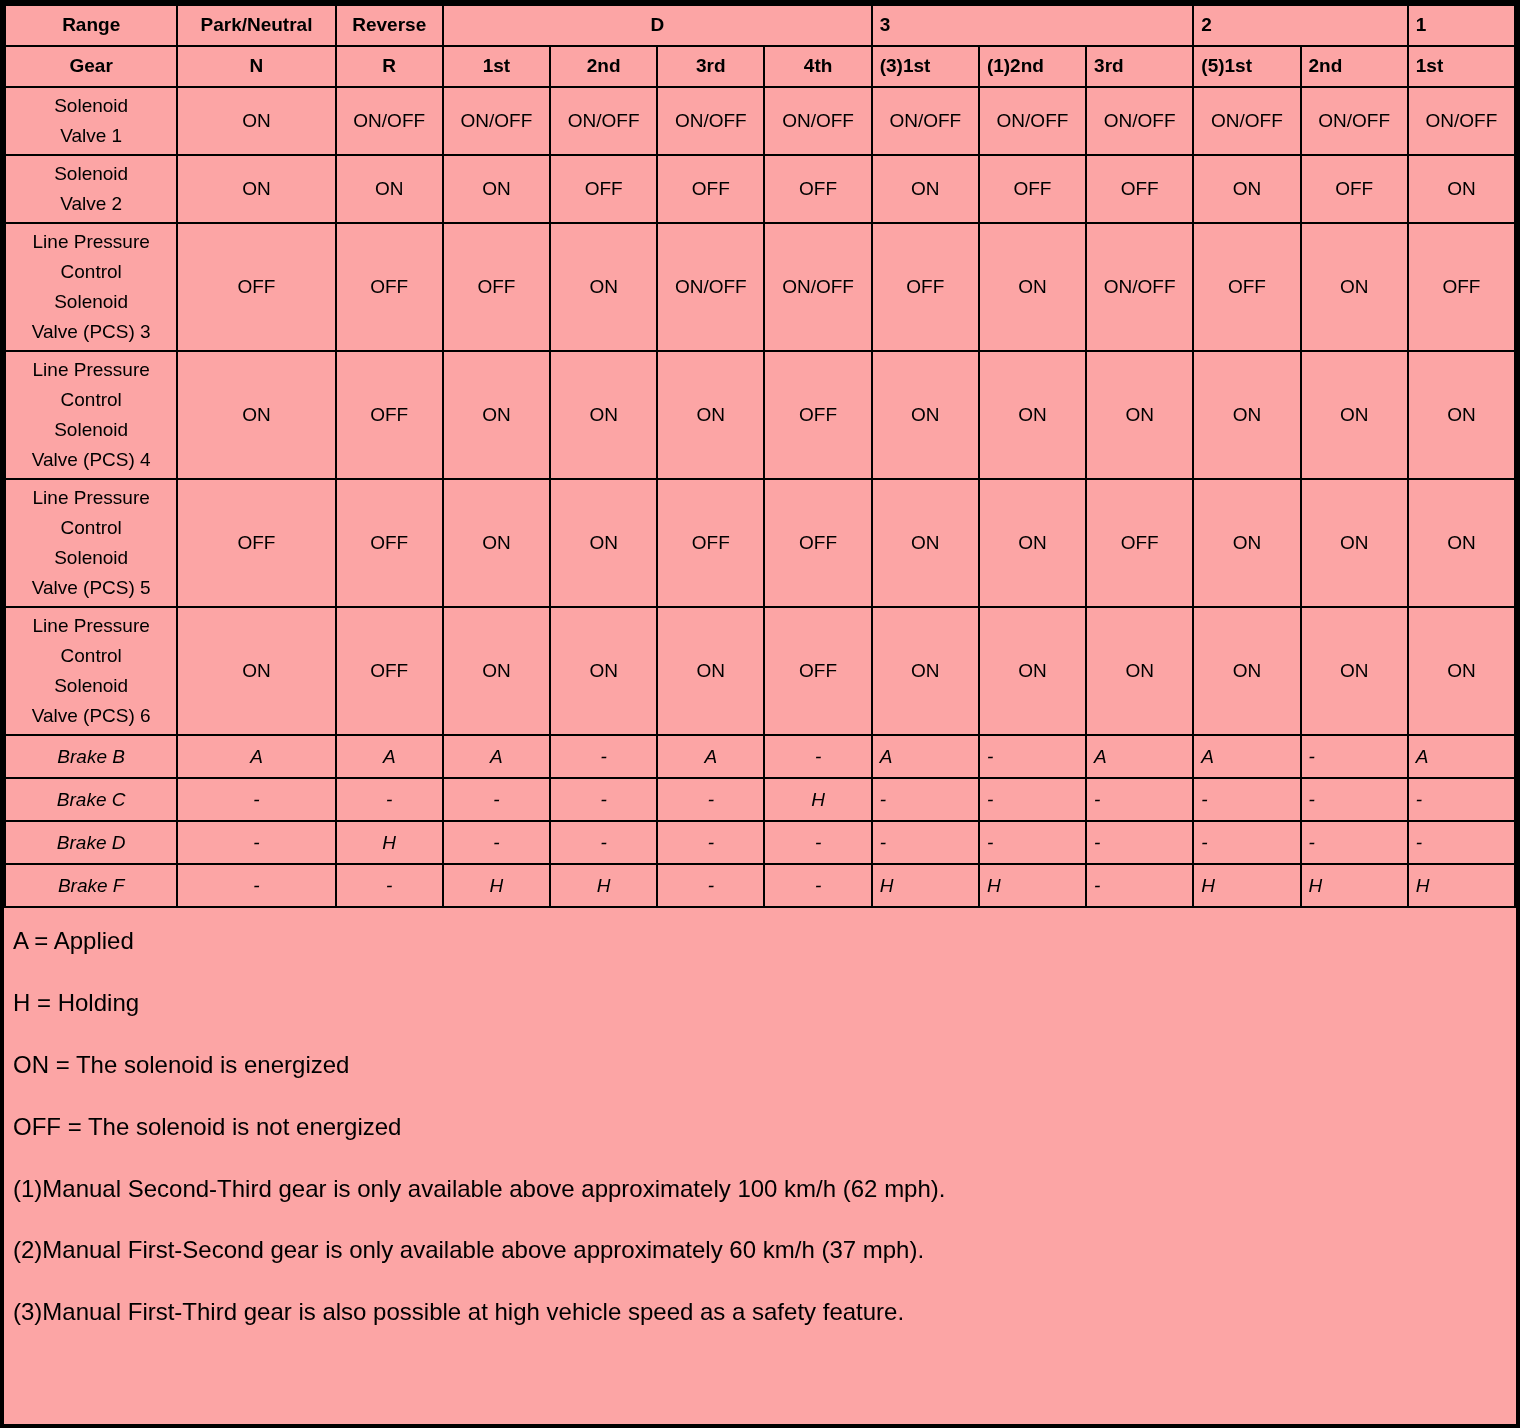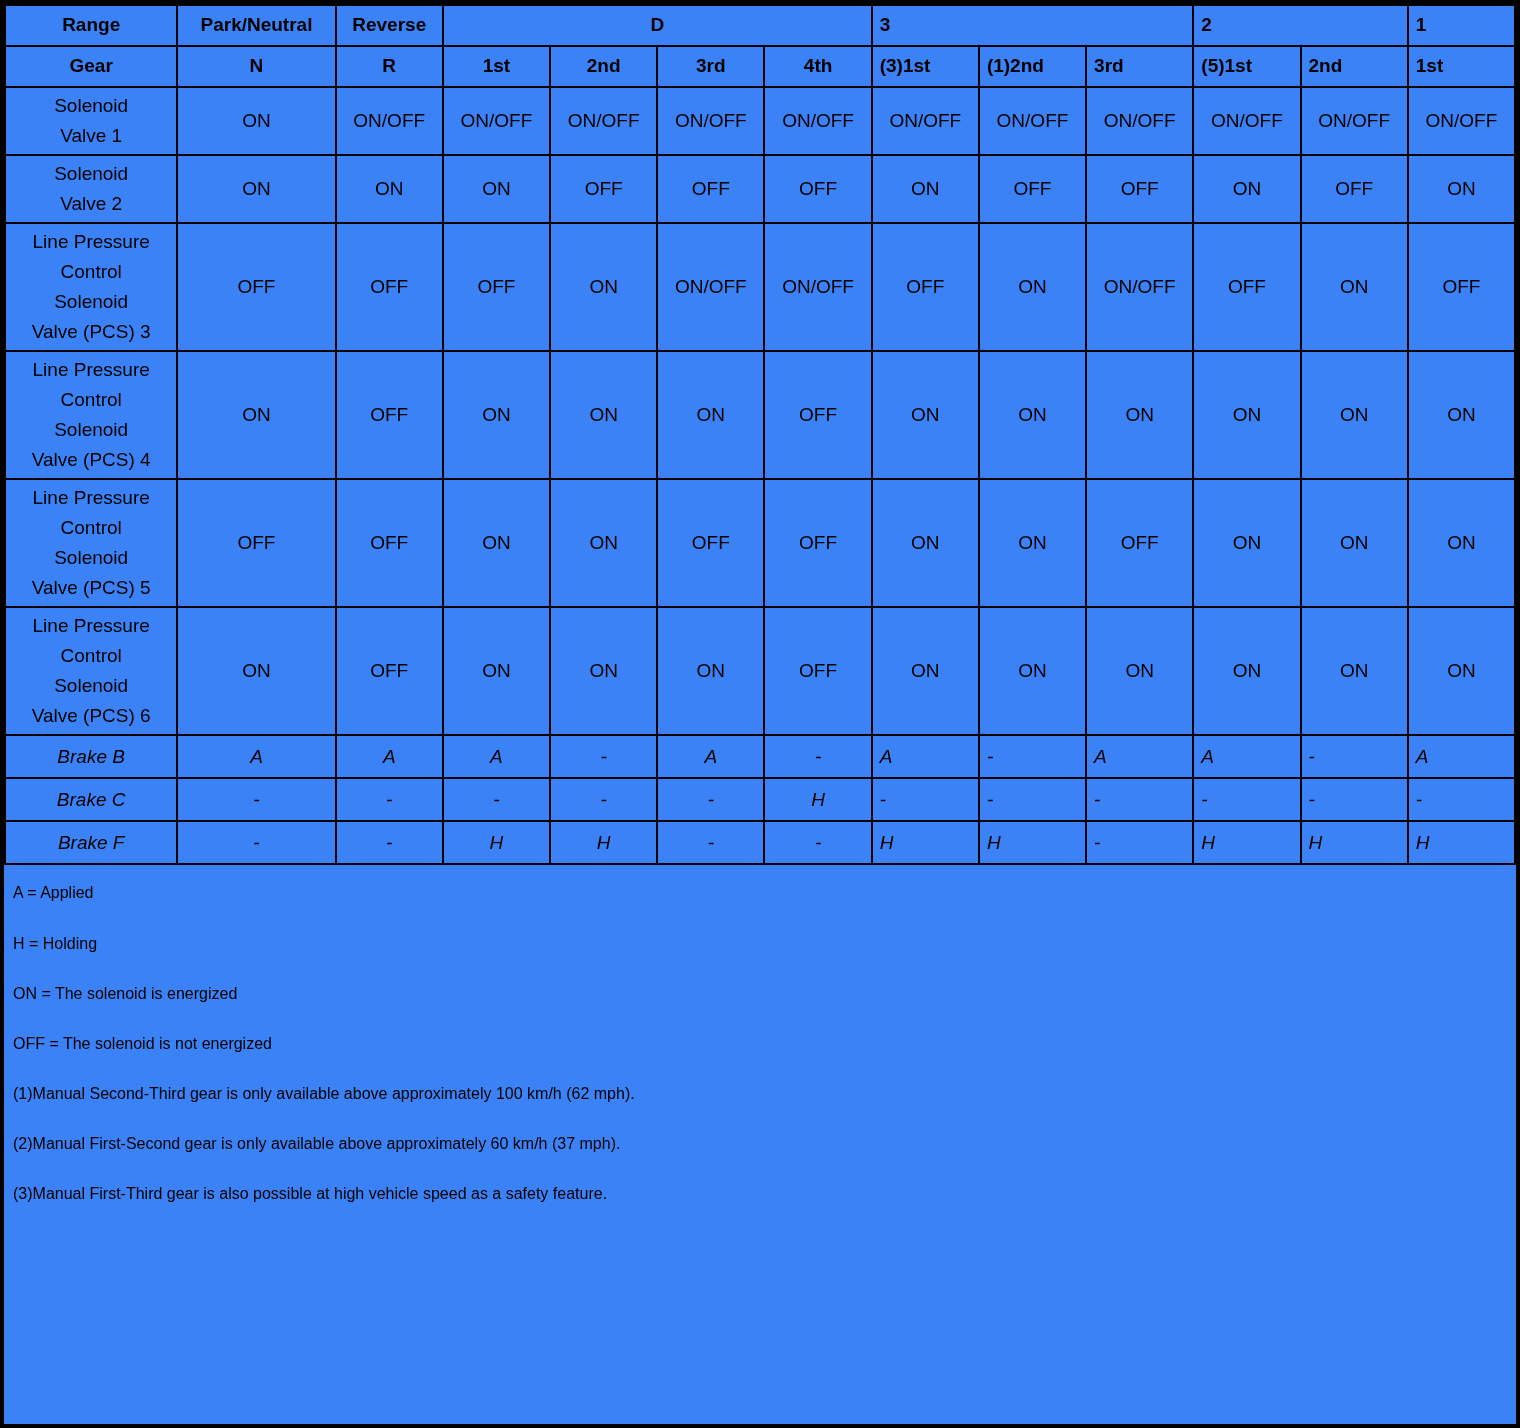--- a/index.html
+++ b/index.html
@@ -6,21 +6,21 @@
   html, body { margin: 0; padding: 0; background: #ffffff; }
   body {
     font-family: "Liberation Sans", sans-serif;
     color: #000;
     width: 1520px;
   }
   .sheet {
     width: 1520px;
     min-height: 1428px;
     border: 4px solid #000;
-    background: #3b82f6;
+    background: #fca5a5;
   }
   table.app-chart {
     border-collapse: collapse;
     width: 100%;
     table-layout: fixed;
   }
   table.app-chart th,
   table.app-chart td {
     border: 2px solid #000;
     font-size: 19px;
@@ -33,21 +33,21 @@
   table.app-chart th { font-weight: bold; }
   tr.head { height: 41px; }
   tr.single { height: 43px; font-style: italic; }
   td.rowlabel {
     white-space: pre-line;
     padding: 4px 2px;
   }
   .left { text-align: left !important; padding-left: 7px !important; }
   .notes {
     padding: 16px 8px 16px 9px;
-    font-size: 16px;
+    font-size: 24px;
     line-height: 1.45;
   }
   .notes p { margin: 0 0 27px 0; }
   .notes p:last-child { margin-bottom: 0; }
 </style>
 </head>
 <body>
 
 <div class="sheet">
   <table class="app-chart">
@@ -221,20 +221,35 @@
           <td>-</td>
           <td>H</td>
           <td class="left">-</td>
           <td class="left">-</td>
           <td class="left">-</td>
           <td class="left">-</td>
           <td class="left">-</td>
           <td class="left">-</td>
         </tr>
         <tr class="single">
+          <td class="rowlabel">Brake D</td>
+          <td>-</td>
+          <td>H</td>
+          <td>-</td>
+          <td>-</td>
+          <td>-</td>
+          <td>-</td>
+          <td class="left">-</td>
+          <td class="left">-</td>
+          <td class="left">-</td>
+          <td class="left">-</td>
+          <td class="left">-</td>
+          <td class="left">-</td>
+        </tr>
+        <tr class="single">
           <td class="rowlabel">Brake F</td>
           <td>-</td>
           <td>-</td>
           <td>H</td>
           <td>H</td>
           <td>-</td>
           <td>-</td>
           <td class="left">H</td>
           <td class="left">H</td>
           <td class="left">-</td>

